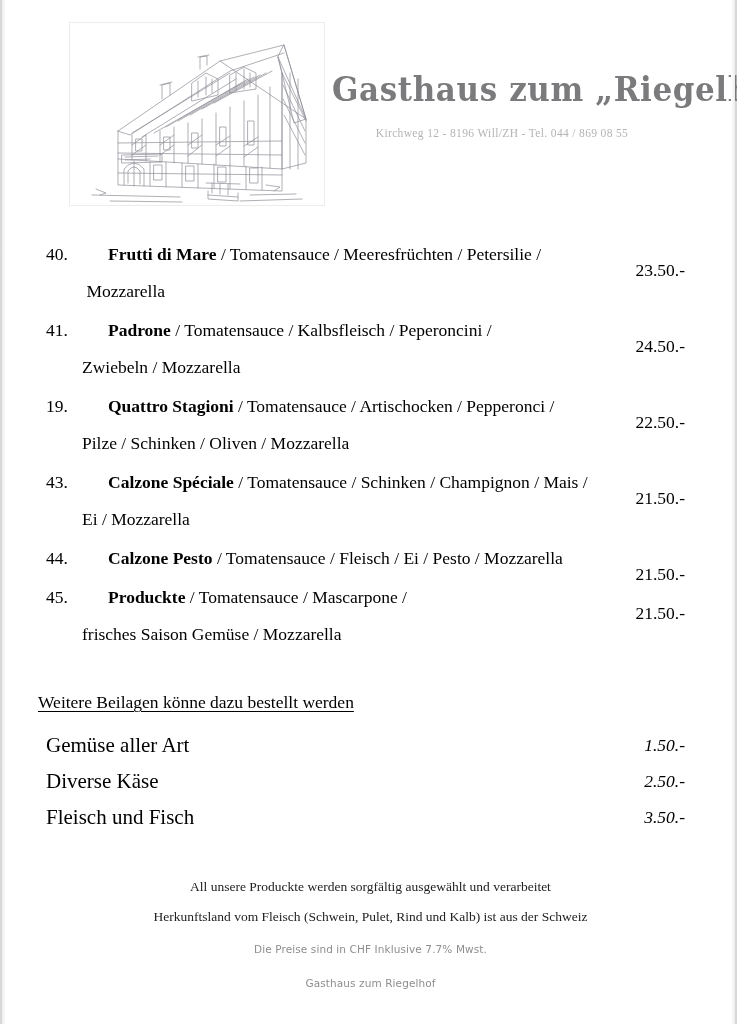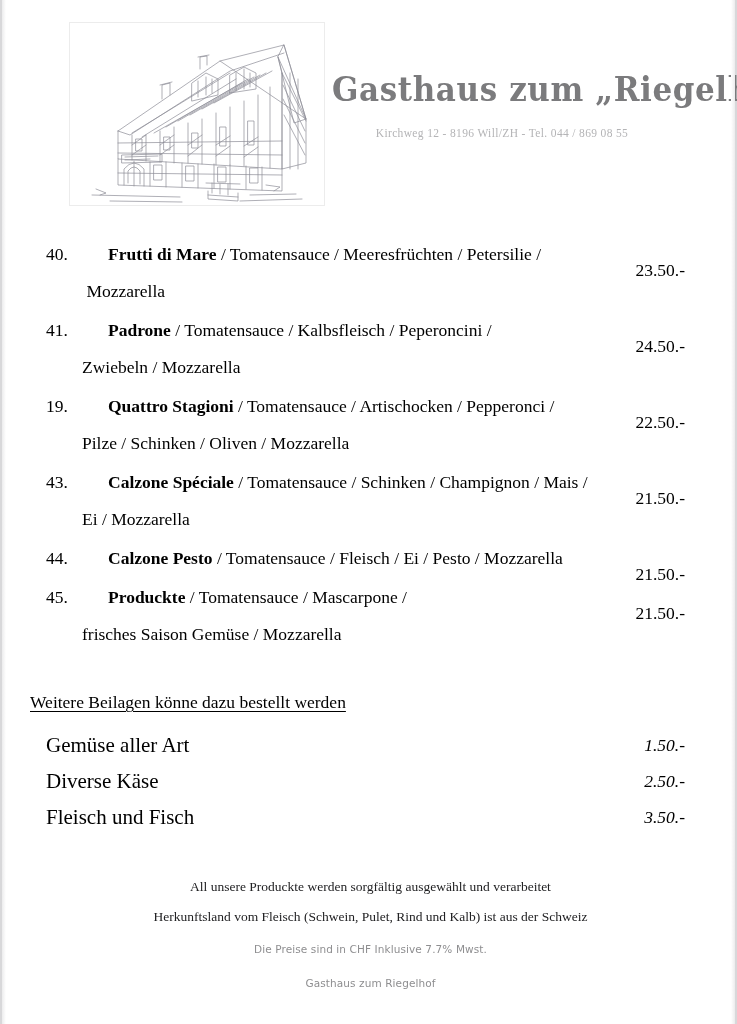--- a/index.html
+++ b/index.html
@@ -156,21 +156,21 @@
   }
 
   
   .sides {
     position: absolute;
     left: 0;
     top: 690px;
     width: 737px;
   }
   .sides-heading {
-    padding-left: 28px;
+    padding-left: 36px;
     font-size: 17.5px;
     line-height: 24px;
     text-decoration: underline;
     text-underline-offset: 3px;
     display: inline-block;
   }
   .sides-list {
     margin-top: 13px;
   }
   .side-row {

